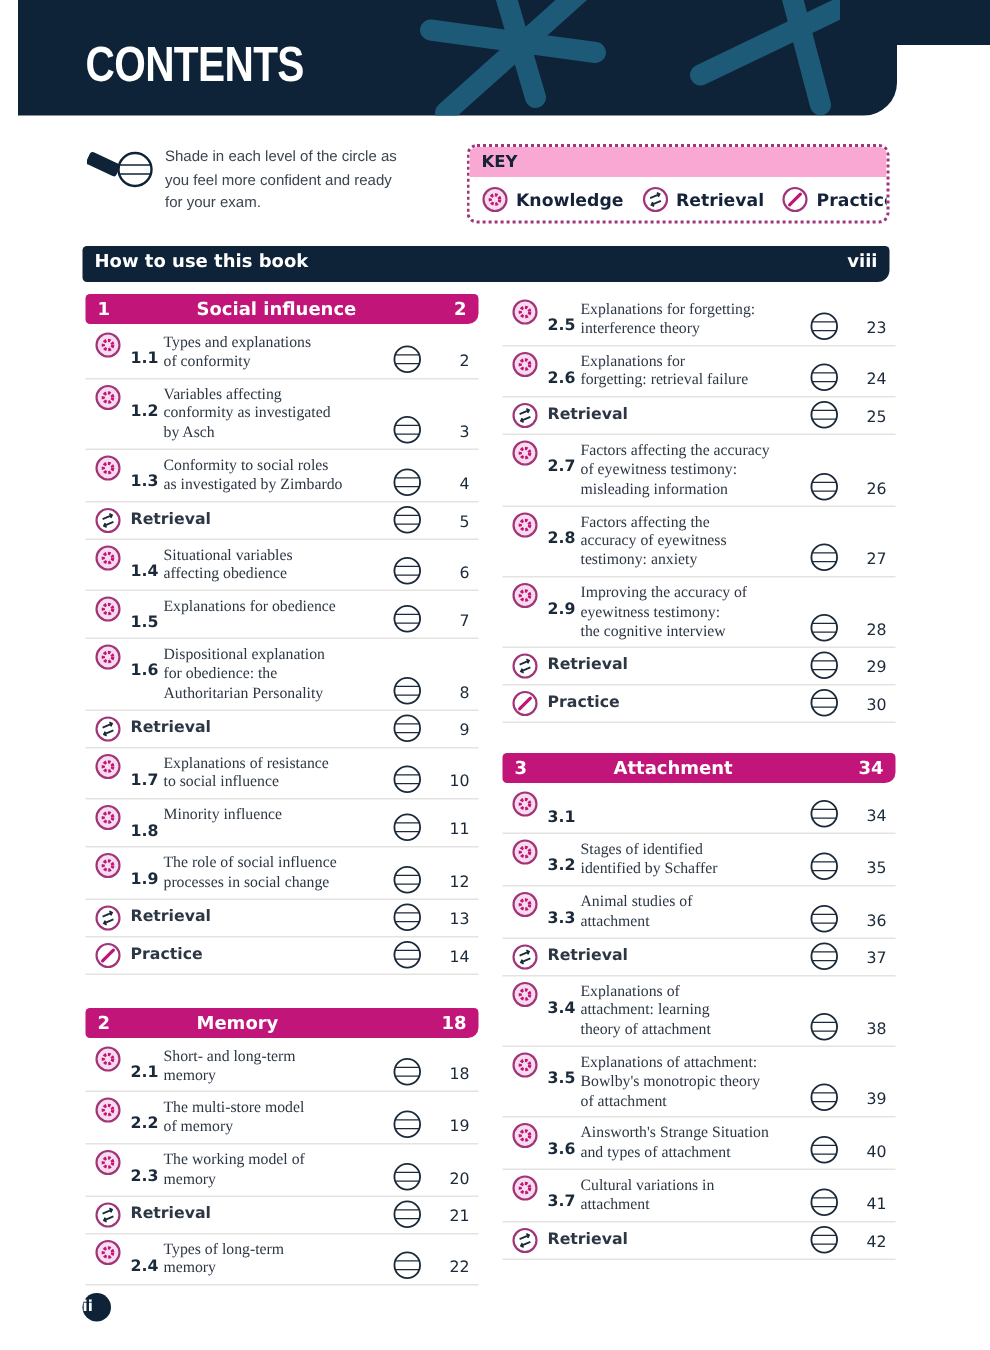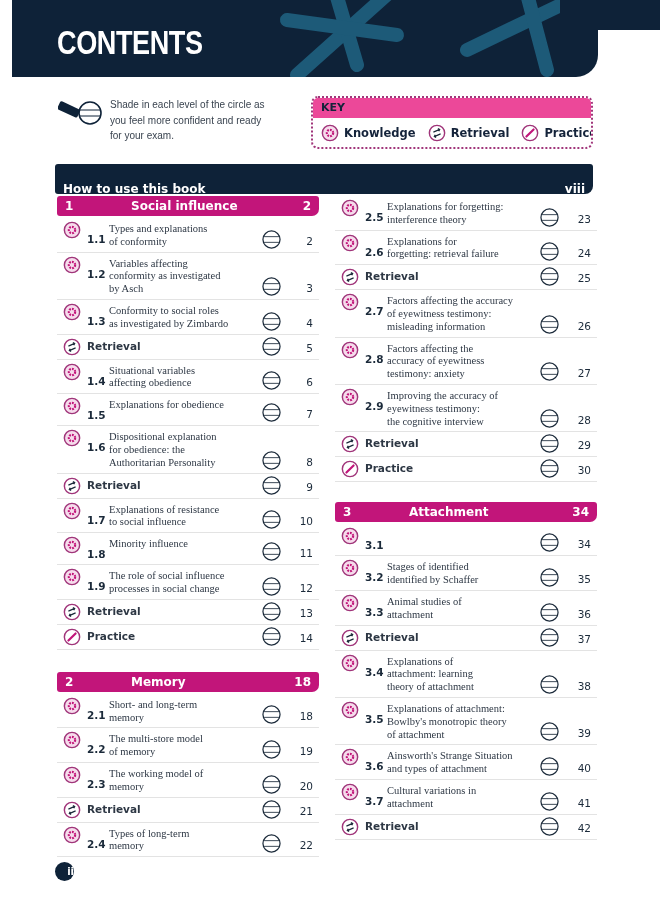--- a/index.html
+++ b/index.html
@@ -5,40 +5,40 @@
   * { box-sizing: border-box; margin: 0; padding: 0; }
   body { width: 660px; height: 900px; background: #ffffff; font-family: "DejaVu Sans", sans-serif; color: #1b2a3a; position: relative; overflow: hidden; }
   .banner { position: absolute; left: 12px; top: 0; width: 586px; height: 77px; background: #0e2238; border-bottom-right-radius: 22px; overflow: hidden; text-align: center; }
   .banner-ext { position: absolute; left: 560px; top: 0; width: 100px; height: 30px; background: #0e2238; }
   .banner-title { position: absolute; left: 45px; top: 24px; font-family: "Liberation Sans", sans-serif; font-weight: bold; font-size: 33px; color: #ffffff; letter-spacing: -0.5px; transform: scaleX(0.82); transform-origin: left; }
   .star { position: absolute; }
   .intro { position: absolute; left: 58px; top: 97px; width: 240px; height: 50px; }
   .intro-icon { position: absolute; left: 0; top: 2px; width: 44px; height: 30px; }
   .intro-text { position: absolute; left: 52px; top: 0; font-size: 10px; line-height: 15.5px; color: #3a4450; font-family: "Liberation Sans", sans-serif; }
   .key { position: absolute; left: 311px; top: 96px; width: 282px; height: 53px; border: 2px dotted #a0357a; border-radius: 7px; overflow: hidden; }
-  .key-head { background: #ec4899; height: 20px; padding-left: 8px; font-weight: bold; font-size: 11px; line-height: 20px; color: #14233a; }
+  .key-head { background: #f9a8d4; height: 20px; padding-left: 8px; font-weight: bold; font-size: 11px; line-height: 20px; color: #14233a; }
   .key-items { display: flex; align-items: center; height: 29px; padding-left: 8px; gap: 4px; }
   .key-item { display: flex; align-items: center; gap: 5px; font-weight: bold; font-size: 11.5px; margin-right: 8px; color: #14233a; }
   .ico { width: 18px; height: 18px; flex: none; }
-  .howbar { position: absolute; left: 55px; top: 164px; width: 538px; height: 24px; background: #0e2238; border-radius: 3px 3px 8px 3px; color: #fff; font-weight: bold; font-size: 12px; line-height: 20px; padding: 15px 8px; display: flex; justify-content: space-between; }
+  .howbar { position: absolute; left: 55px; top: 164px; width: 538px; height: 24px; background: #0e2238; border-radius: 3px 3px 8px 3px; color: #fff; font-weight: bold; font-size: 12px; line-height: 20px; padding: 0 8px; display: flex; justify-content: space-between; }
   .col { position: absolute; width: 262px; }
   .colL { left: 57px; top: 196px; }
   .colR { left: 335px; top: 196px; }
   .chap { height: 20px; background: #c2157a; color: #fff; font-weight: bold; font-size: 12px; line-height: 20px; display: flex; border-radius: 3px 3px 7px 3px; padding-right: 8px; margin-bottom: 2px; }
   .chap .num { width: 28px; padding-left: 8px; }
   .chap .title { flex: 1; margin-left: 46px; }
   .row { position: relative; border-bottom: 1px solid #e3e3e3; display: flex; align-items: flex-start; padding: 3px 0 3px 6px; }
   .row .ico { margin-top: 0; }
   .row .sec { width: 28px; font-weight: bold; font-size: 10.5px; line-height: 13px; padding-left: 6px; margin-top: 12px; color: #1b2a3a; }
   .row .txt { flex: 1; font-size: 10.5px; line-height: 12.8px; color: #2d3744; padding-right: 28px; font-family: Liberation Serif, serif; margin-top: 2px;}
   .row .txt.bold { font-weight: bold; font-family: "DejaVu Sans", sans-serif; padding-left: 6px; }
   .row .conf { position: absolute; right: 38px; bottom: 3px; width: 19px; height: 19px; }
   .row .pg { position: absolute; right: 6px; bottom: 5px; font-size: 10.5px; color: #1b2a3a; width: 24px; text-align: right; }
   .gap { height: 22px; }
-  .pagenum { position: absolute; left: 55px; top: 862px; width: 19px; height: 19px; border-radius: 50%; background: #0e2238; color: #fff; font-weight: bold; font-size: 10px; text-align: right; line-height: 19px; }
+  .pagenum { position: absolute; left: 55px; top: 862px; width: 19px; height: 19px; border-radius: 50%; background: #0e2238; color: #fff; font-weight: bold; font-size: 10px; text-align: left; line-height: 19px; }
 </style>
 </head>
 <body>
 
 <div class="banner">
   <svg class="star" style="left:265px;top:-20px" width="130" height="110" viewBox="0 0 130 110">
     <g stroke="#1d5a78" stroke-width="14" stroke-linecap="round">
       <line x1="20" y1="95" x2="115" y2="10"></line>
         <line x1="55" y1="0" x2="80" y2="85"></line>
         <line x1="10" y1="40" x2="120" y2="55"></line>

